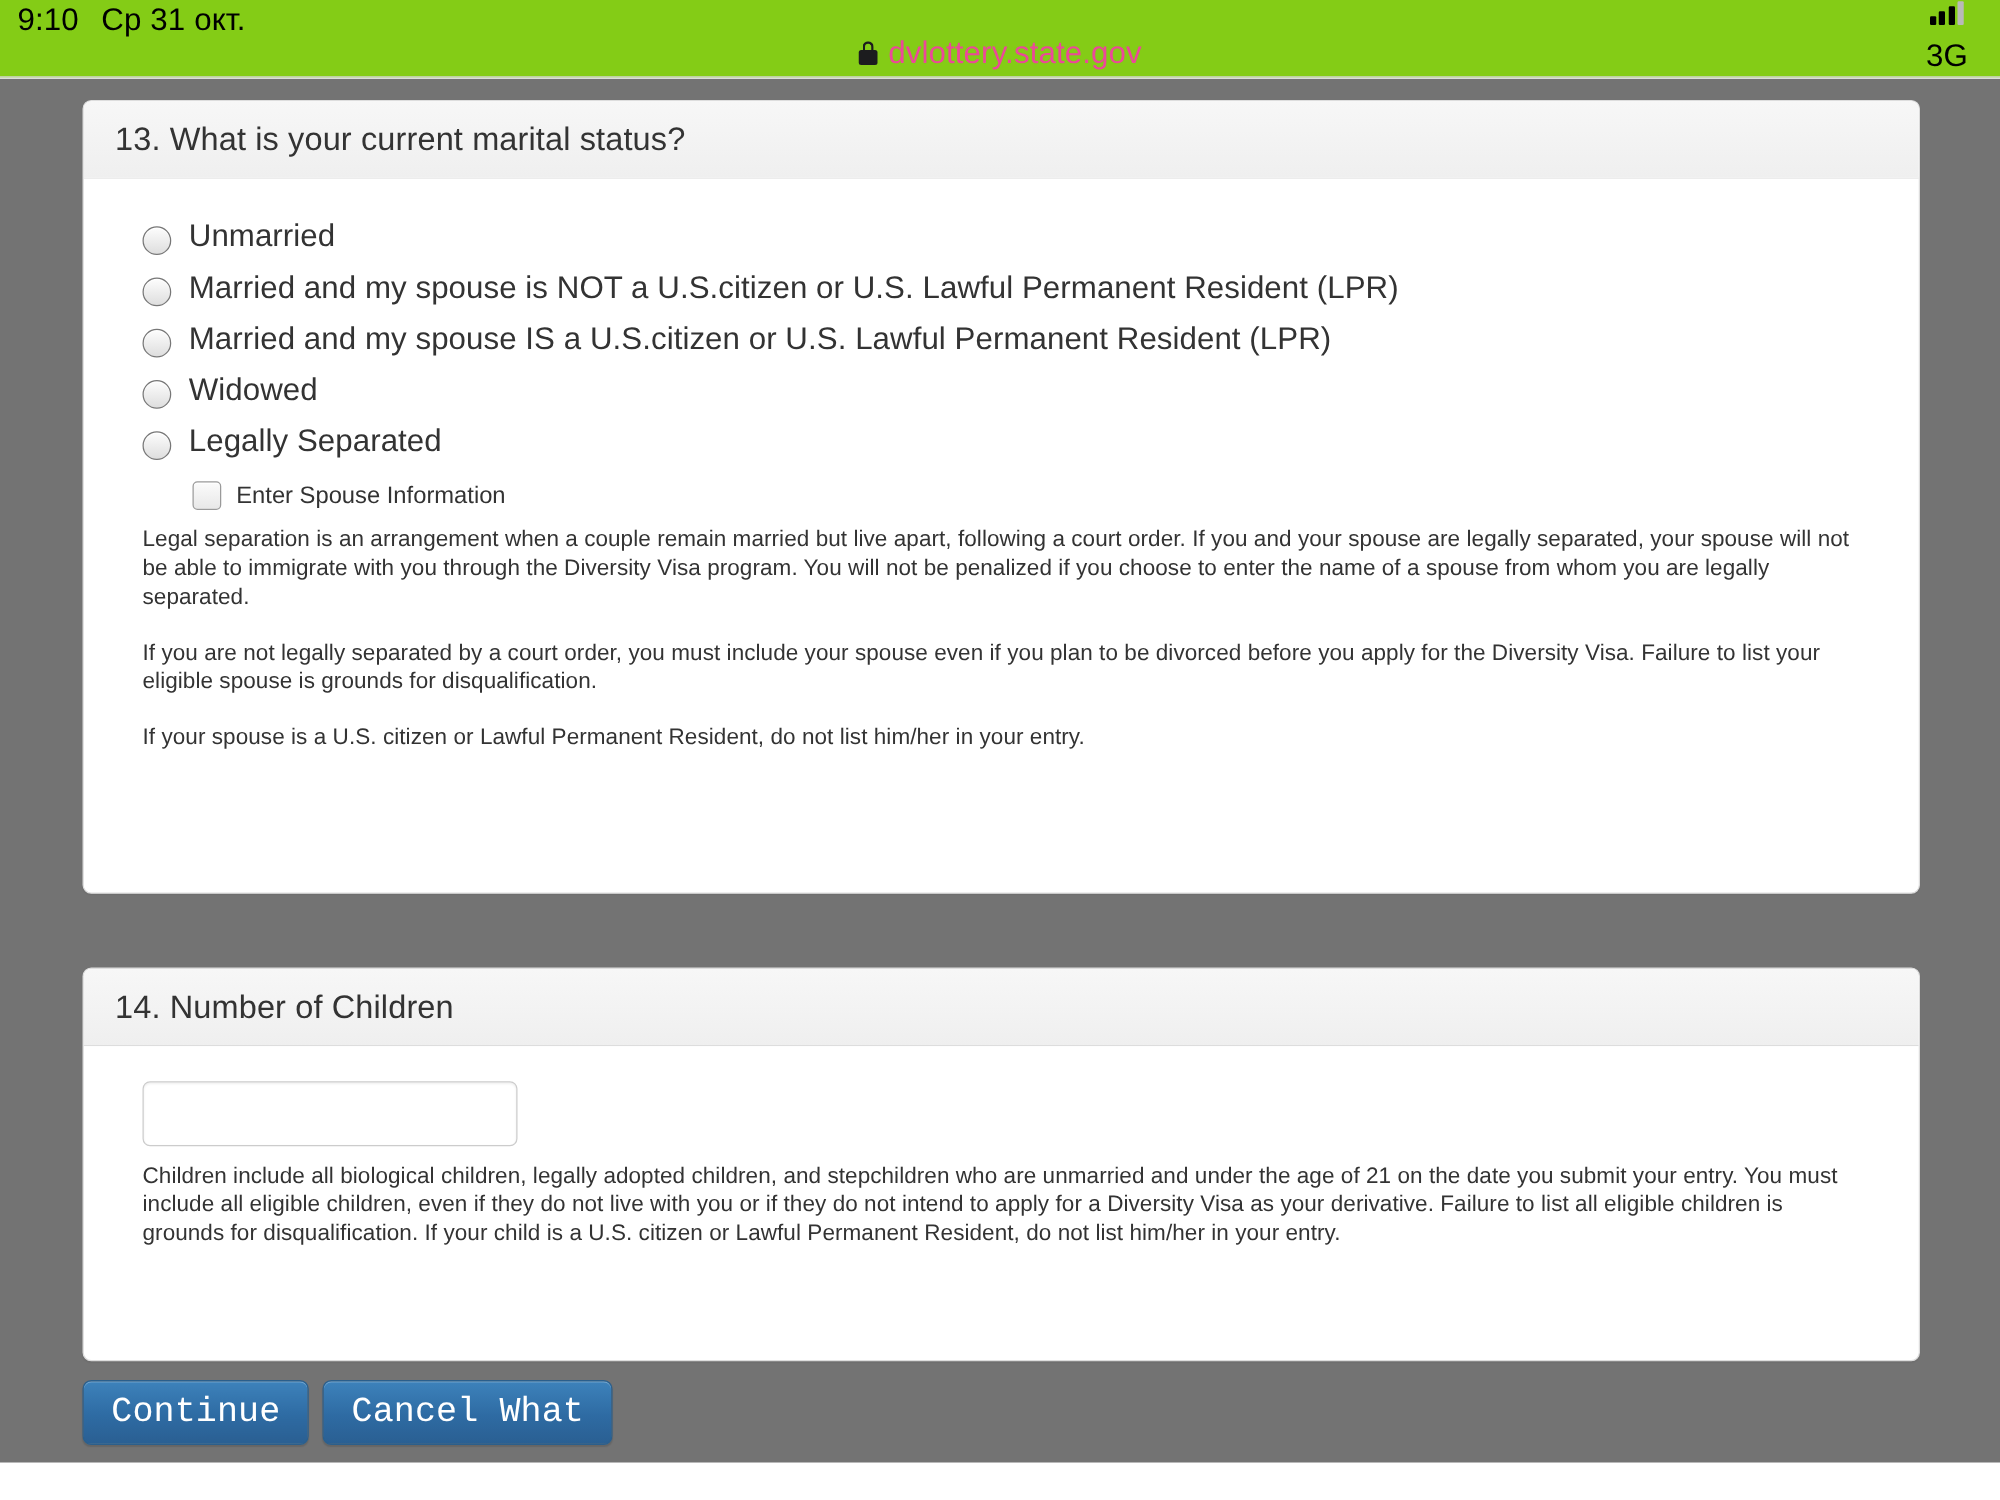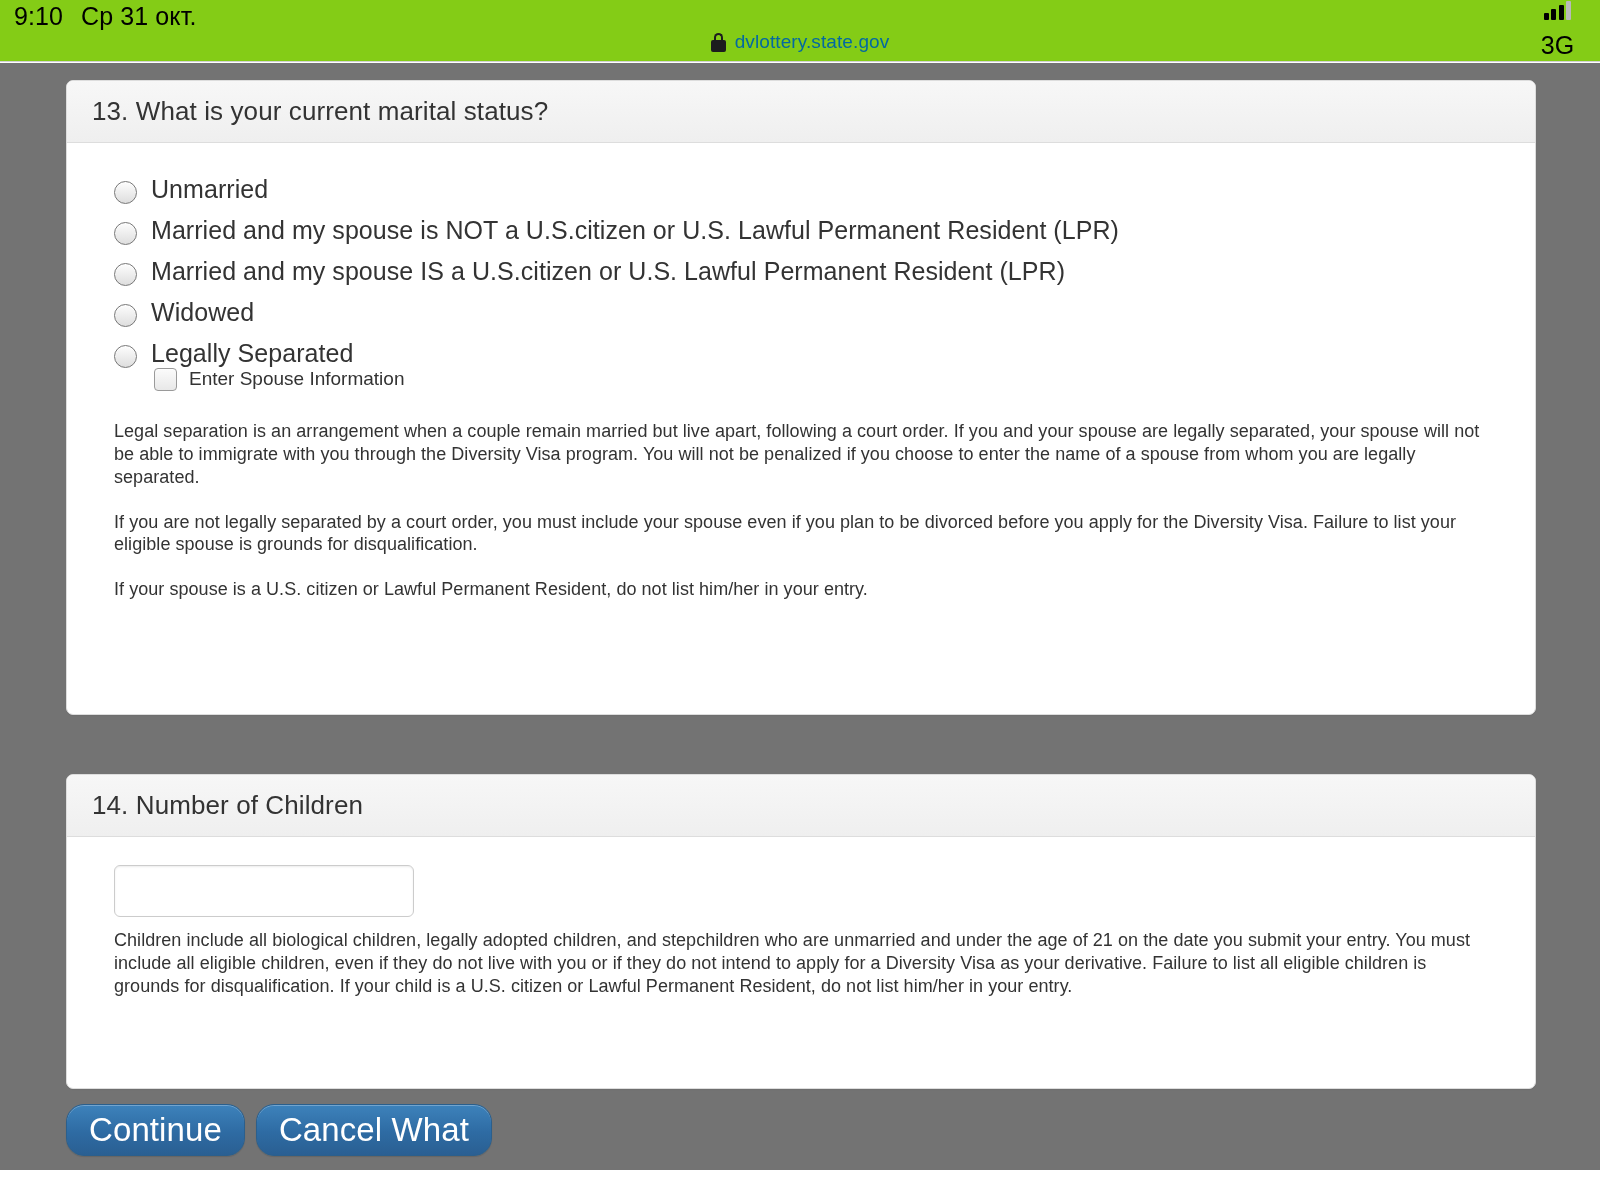--- a/index.html
+++ b/index.html
@@ -47,21 +47,21 @@
   }
 
   
   .urlbar {
     position: absolute; top: 22px; left: 0;
     width: 1600px; height: 40px;
     display: flex; align-items: center; justify-content: center;
     gap: 9px;
   }
   .urlbar .host {
-    font-size: 19px; color: #0369a1; letter-spacing: .1px;
+    font-size: 25px; color: #ec4899; letter-spacing: .1px;
   }
   .lock-ico { width: 15px; height: 19px; position: relative; display:block; }
   .lock-ico .body {
     position: absolute; bottom: 0; left: 0;
     width: 15px; height: 12px; background: #1c1c1e; border-radius: 2px;
   }
   .lock-ico .shackle {
     position: absolute; top: 0; left: 3px;
     width: 9px; height: 9px;
     border: 2.4px solid #1c1c1e; border-bottom: none;
@@ -104,21 +104,21 @@
   .radio {
     width: 23px; height: 23px; border-radius: 50%;
     border: 1px solid #777777;
     background: linear-gradient(to bottom, #fdfdfd 0%, #dedede 100%);
     flex: 0 0 auto; margin-right: 14px;
     box-shadow: inset 0 1px 0 rgba(255,255,255,.9);
   }
   .radio-label { font-size: 25px; color: #333333; letter-spacing: .05px; white-space: nowrap; }
 
   .check-row {
-    display: flex; align-items: flex-start;
+    display: flex; align-items: flex-end;
     height: 40px; padding-left: 40px;
   }
   .checkbox {
     width: 23px; height: 23px; border-radius: 4px;
     border: 1px solid #9a9a9a;
     background: linear-gradient(to bottom, #fbfbfb 0%, #e8e8e8 100%);
     flex: 0 0 auto; margin-right: 12px;
     box-shadow: inset 0 1px 0 rgba(255,255,255,.9);
   }
   .check-label { font-size: 19px; color: #333333; }
@@ -147,25 +147,25 @@
   }
 
   
   .btn-row {
     position: absolute; top: 1041px; left: 66px;
     display: flex; gap: 11px;
   }
   button.btn {
     height: 52px; padding: 0 22px;
     border: 1px solid #2b5f8c;
-    border-radius: 18px;
+    border-radius: 7px;
     background: linear-gradient(to bottom, #3d82bb 0%, #2e6ba3 55%, #2a5f92 100%);
     color: #ffffff;
-    font-size: 33px;
-    font-family: Liberation Sans, sans-serif;
+    font-size: 28px;
+    font-family: Liberation Mono, monospace;
     letter-spacing: .1px;
     cursor: pointer;
     box-shadow: inset 0 1px 0 rgba(255,255,255,.28), 0 1px 1px rgba(0,0,0,.12);
   }
 </style>
 </head>
 <body>
 
 <div class="statusbar">
   <div class="sb-left">

